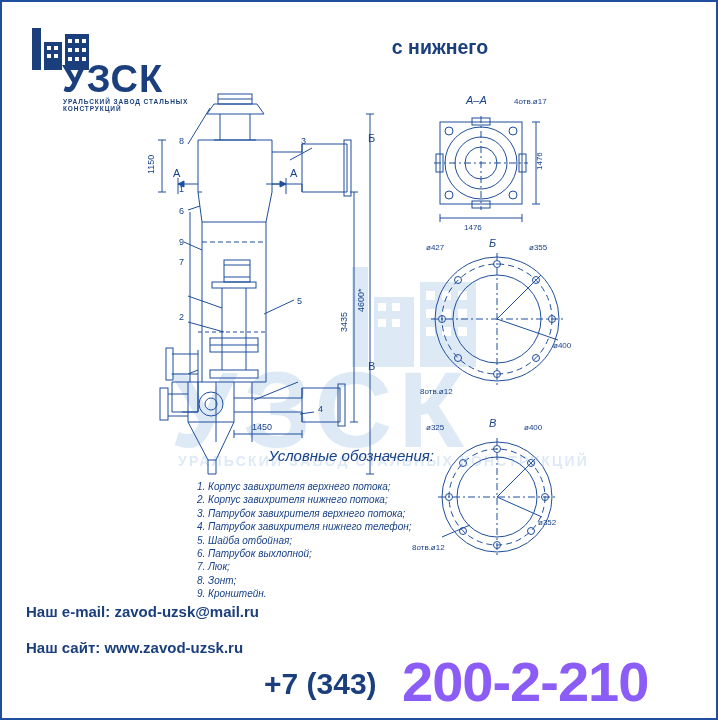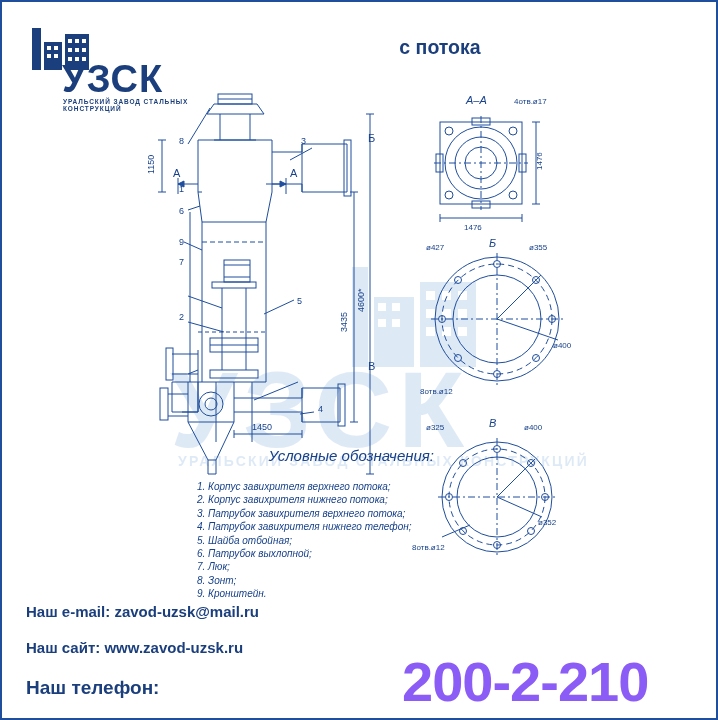--- a/index.html
+++ b/index.html
@@ -130,21 +130,21 @@
         <rect x="38" y="31" width="4" height="4" fill="#ffffff"></rect>
         <rect x="45" y="31" width="4" height="4" fill="#ffffff"></rect>
         <rect x="52" y="31" width="4" height="4" fill="#ffffff"></rect>
       </g>
     </svg>
     <div class="logo-text">УЗСК</div>
     <div class="logo-sub">УРАЛЬСКИЙ ЗАВОД СТАЛЬНЫХ КОНСТРУКЦИЙ</div>
   </div>
 
   <div class="title">
-    <div>с потока</div>
+    <div>с нижнего</div>
   </div>
 
   <div class="draw">
   <svg width="718" height="520" viewBox="0 0 718 520">
     <g stroke="#1f4e9c" fill="none" stroke-width="1">
 
       <path d="M205,32 L262,32 L255,22 L212,22 Z"></path>
       <rect x="216" y="12" width="34" height="10"></rect>
       <line x1="216" y1="17" x2="250" y2="17"></line>
 
@@ -361,17 +361,17 @@
 
   <div class="contacts">
     <div class="c-line c-mail">
       <span>Наш e-mail:</span>
       <span>zavod-uzsk@mail.ru</span>
     </div>
     <div class="c-line c-site">
       <span>Наш сайт:</span>
       <span>www.zavod-uzsk.ru</span>
     </div>
-    <div class="c-line c-phone-label">Наш телефон:</div>
+    <div class="c-code">+7 (343)</div>
     <div class="c-num">200-2-210</div>
   </div>
 
 </div>
 
 </body></html>

